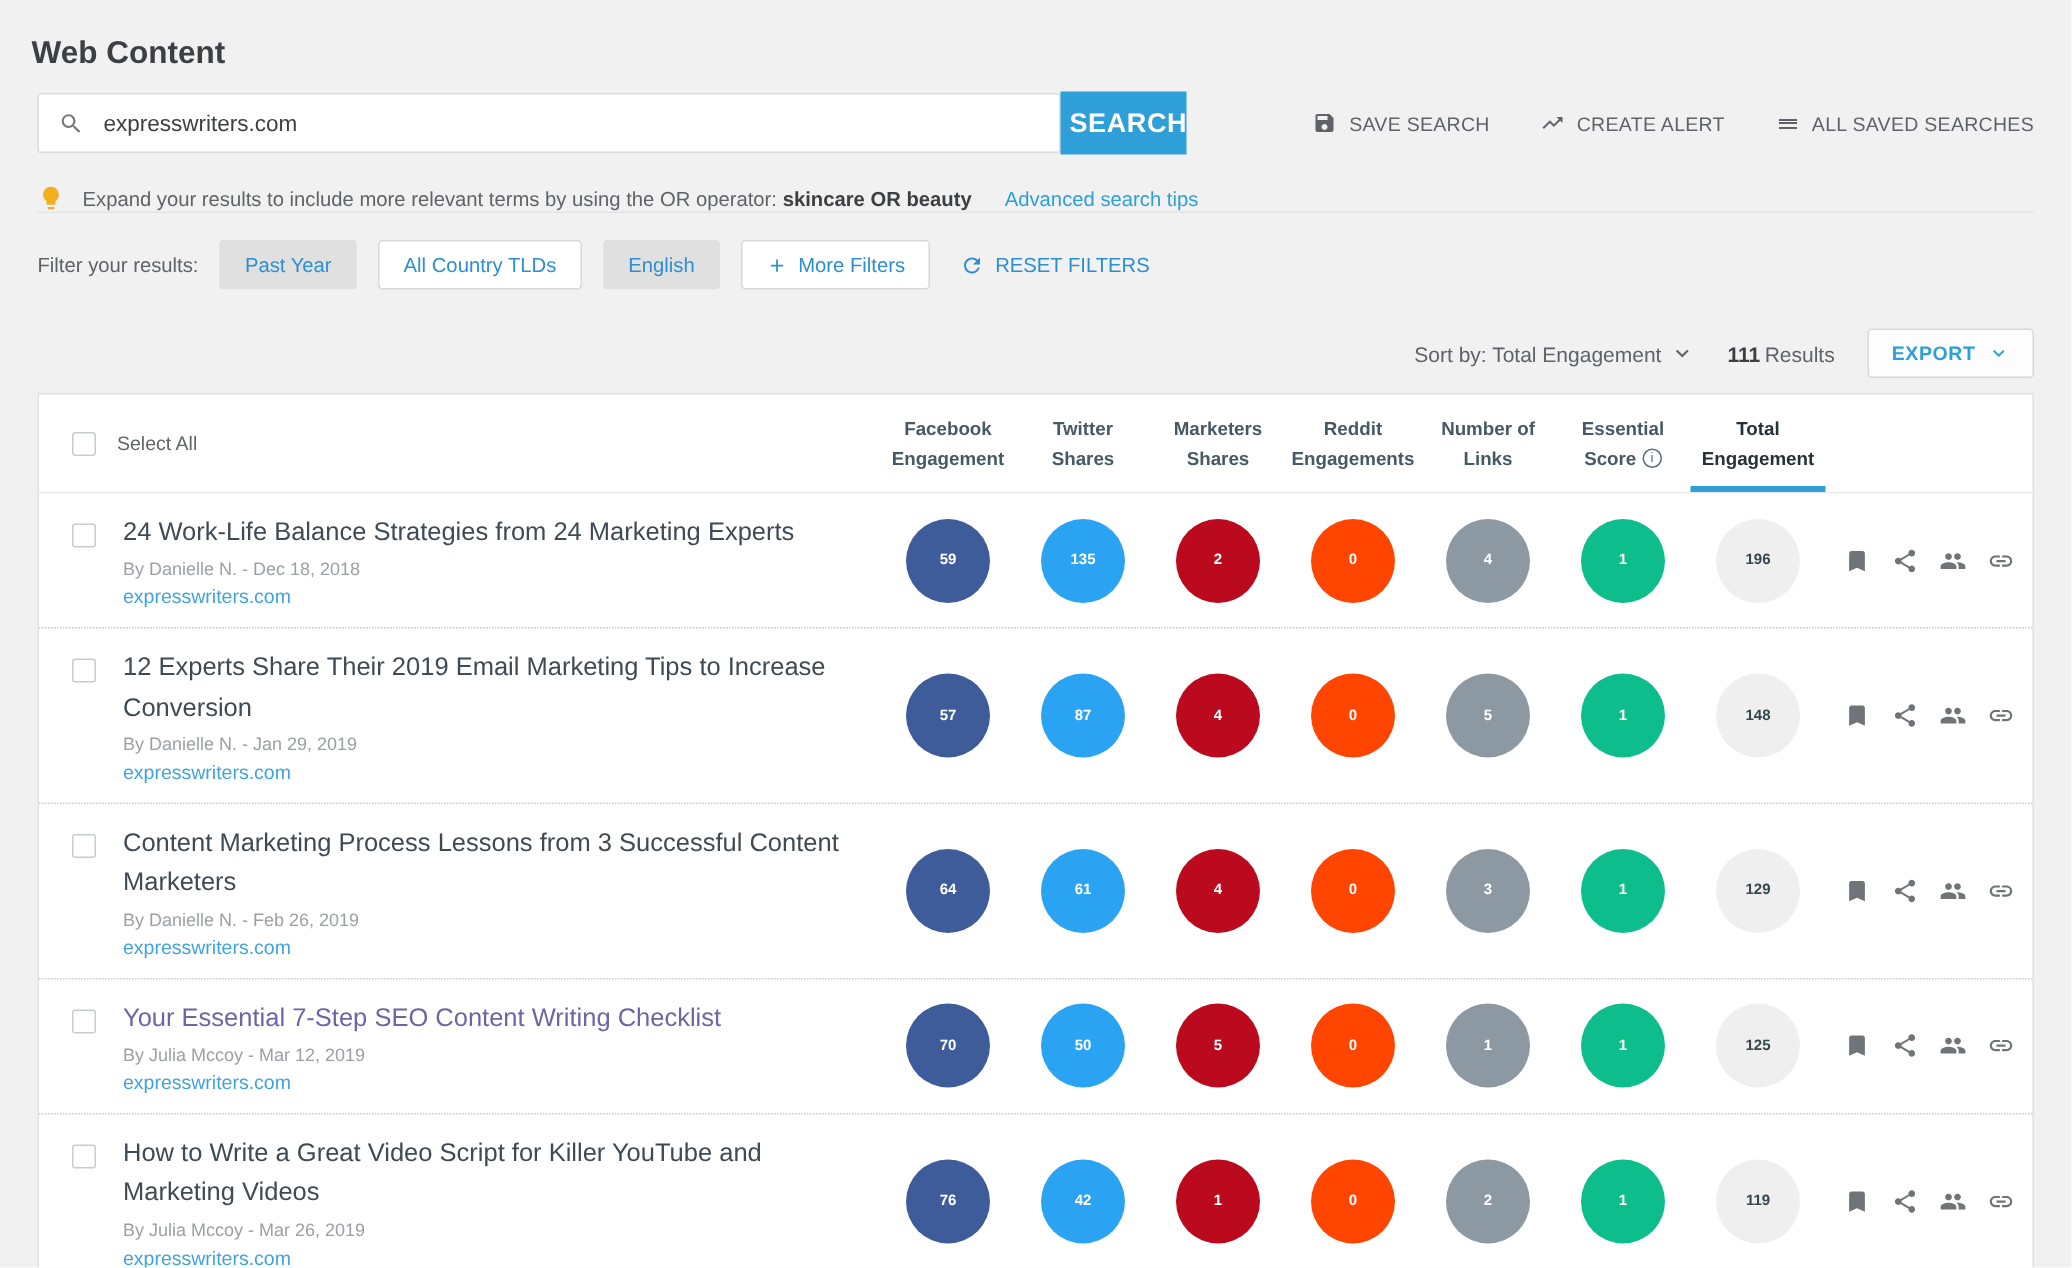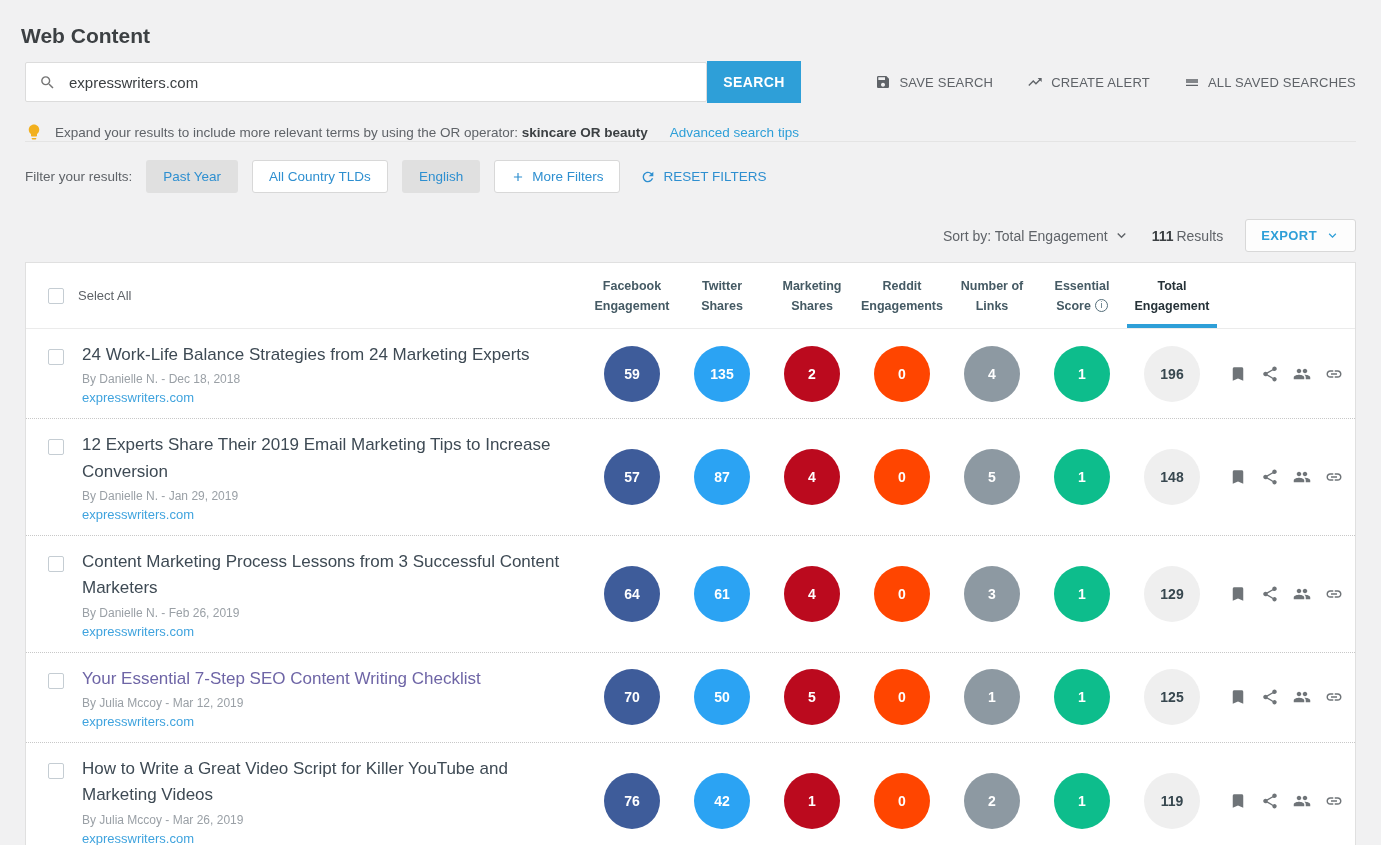--- a/index.html
+++ b/index.html
@@ -16,22 +16,22 @@
   .page-title { font-size: 21px; font-weight: 700; color: #3c4043; margin: 12px; padding: 12px 9px 0; }
 
   .search-row { display: flex; align-items: center; margin: 13px 25px 0; }
   .search-box {
     width: 682px; height: 40px; background: #fff; border: 1px solid #dcdcdc;
     border-radius: 2px; display: flex; align-items: center; padding: 0 13px;
   }
   .search-box svg { width: 17px; height: 17px; fill: #757575; flex: none; }
   .search-box input { border: none; outline: none; flex: 1; font-size: 15px; color: #3c4043; margin-left: 11px; font-family: inherit; background: transparent; }
   .search-btn {
-    height: 42px; width: 94px; background: #2e9fd8; color: #fff; border: none;
-    font-weight: 700; font-size: 14px; letter-spacing: .4px; cursor: pointer; font-family: inherit;
+    height: 42px; width: 84px; background: #2e9fd8; color: #fff; border: none;
+    font-weight: 700; font-size: 18px; letter-spacing: .4px; cursor: pointer; font-family: inherit;
   }
   .header-actions { margin-left: auto; display: flex; gap: 34px; }
   .header-action { display: flex; align-items: center; gap: 8px; font-size: 13px; color: #5f6368; font-weight: 500; letter-spacing: .2px; cursor: pointer; }
   .header-action svg { width: 16px; height: 16px; fill: #5f6368; }
 
   .tip-row {
     display: flex; align-items: center; gap: 12px; margin: 20px 25px 0;
     border-bottom: 1px solid #e4e4e4;
     font-size: 13.5px; color: #5f6368;
   }
@@ -90,21 +90,21 @@
   .content-col { width: 505px; display: flex; flex-direction: column; gap: 4px; padding-right: 24px; }
   .result-title { font-size: 17px; color: #3e4a54; line-height: 1.55; text-decoration: none; cursor: pointer; }
   .result-title.visited { color: #6e65a6; }
   .result-byline { font-size: 12px; color: #9aa0a6; }
   .result-domain { font-size: 13px; color: #3fa3de; text-decoration: none; cursor: pointer; }
   .metrics { display: flex; }
   .metric-cell { width: 90px; display: flex; justify-content: center; }
   .circle {
     width: 56px; height: 56px; border-radius: 50%;
     display: flex; align-items: center; justify-content: center;
-    font-size: 14px; font-weight: 700; color: #fff;
+    font-size: 10px; font-weight: 700; color: #fff;
   }
   .actions { width: 138px; display: flex; justify-content: center; align-items: center; gap: 14px; }
   .action-icon { cursor: pointer; }
   .action-icon svg { width: 18px; height: 18px; fill: #6f7478; }
 </style>
 </head>
 <body>
 
 <h1 class="page-title">Web Content</h1>
 
@@ -198,21 +198,21 @@
             <span>Engagement</span>
           </div>
         </div>
         <div class="metric-head">
           <div>Twitter</div>
           <div class="l2">
             <span>Shares</span>
           </div>
         </div>
         <div class="metric-head">
-          <div>Marketing</div>
+          <div>Marketers</div>
           <div class="l2">
             <span>Shares</span>
           </div>
         </div>
         <div class="metric-head">
           <div>Reddit</div>
           <div class="l2">
             <span>Engagements</span>
           </div>
         </div>

